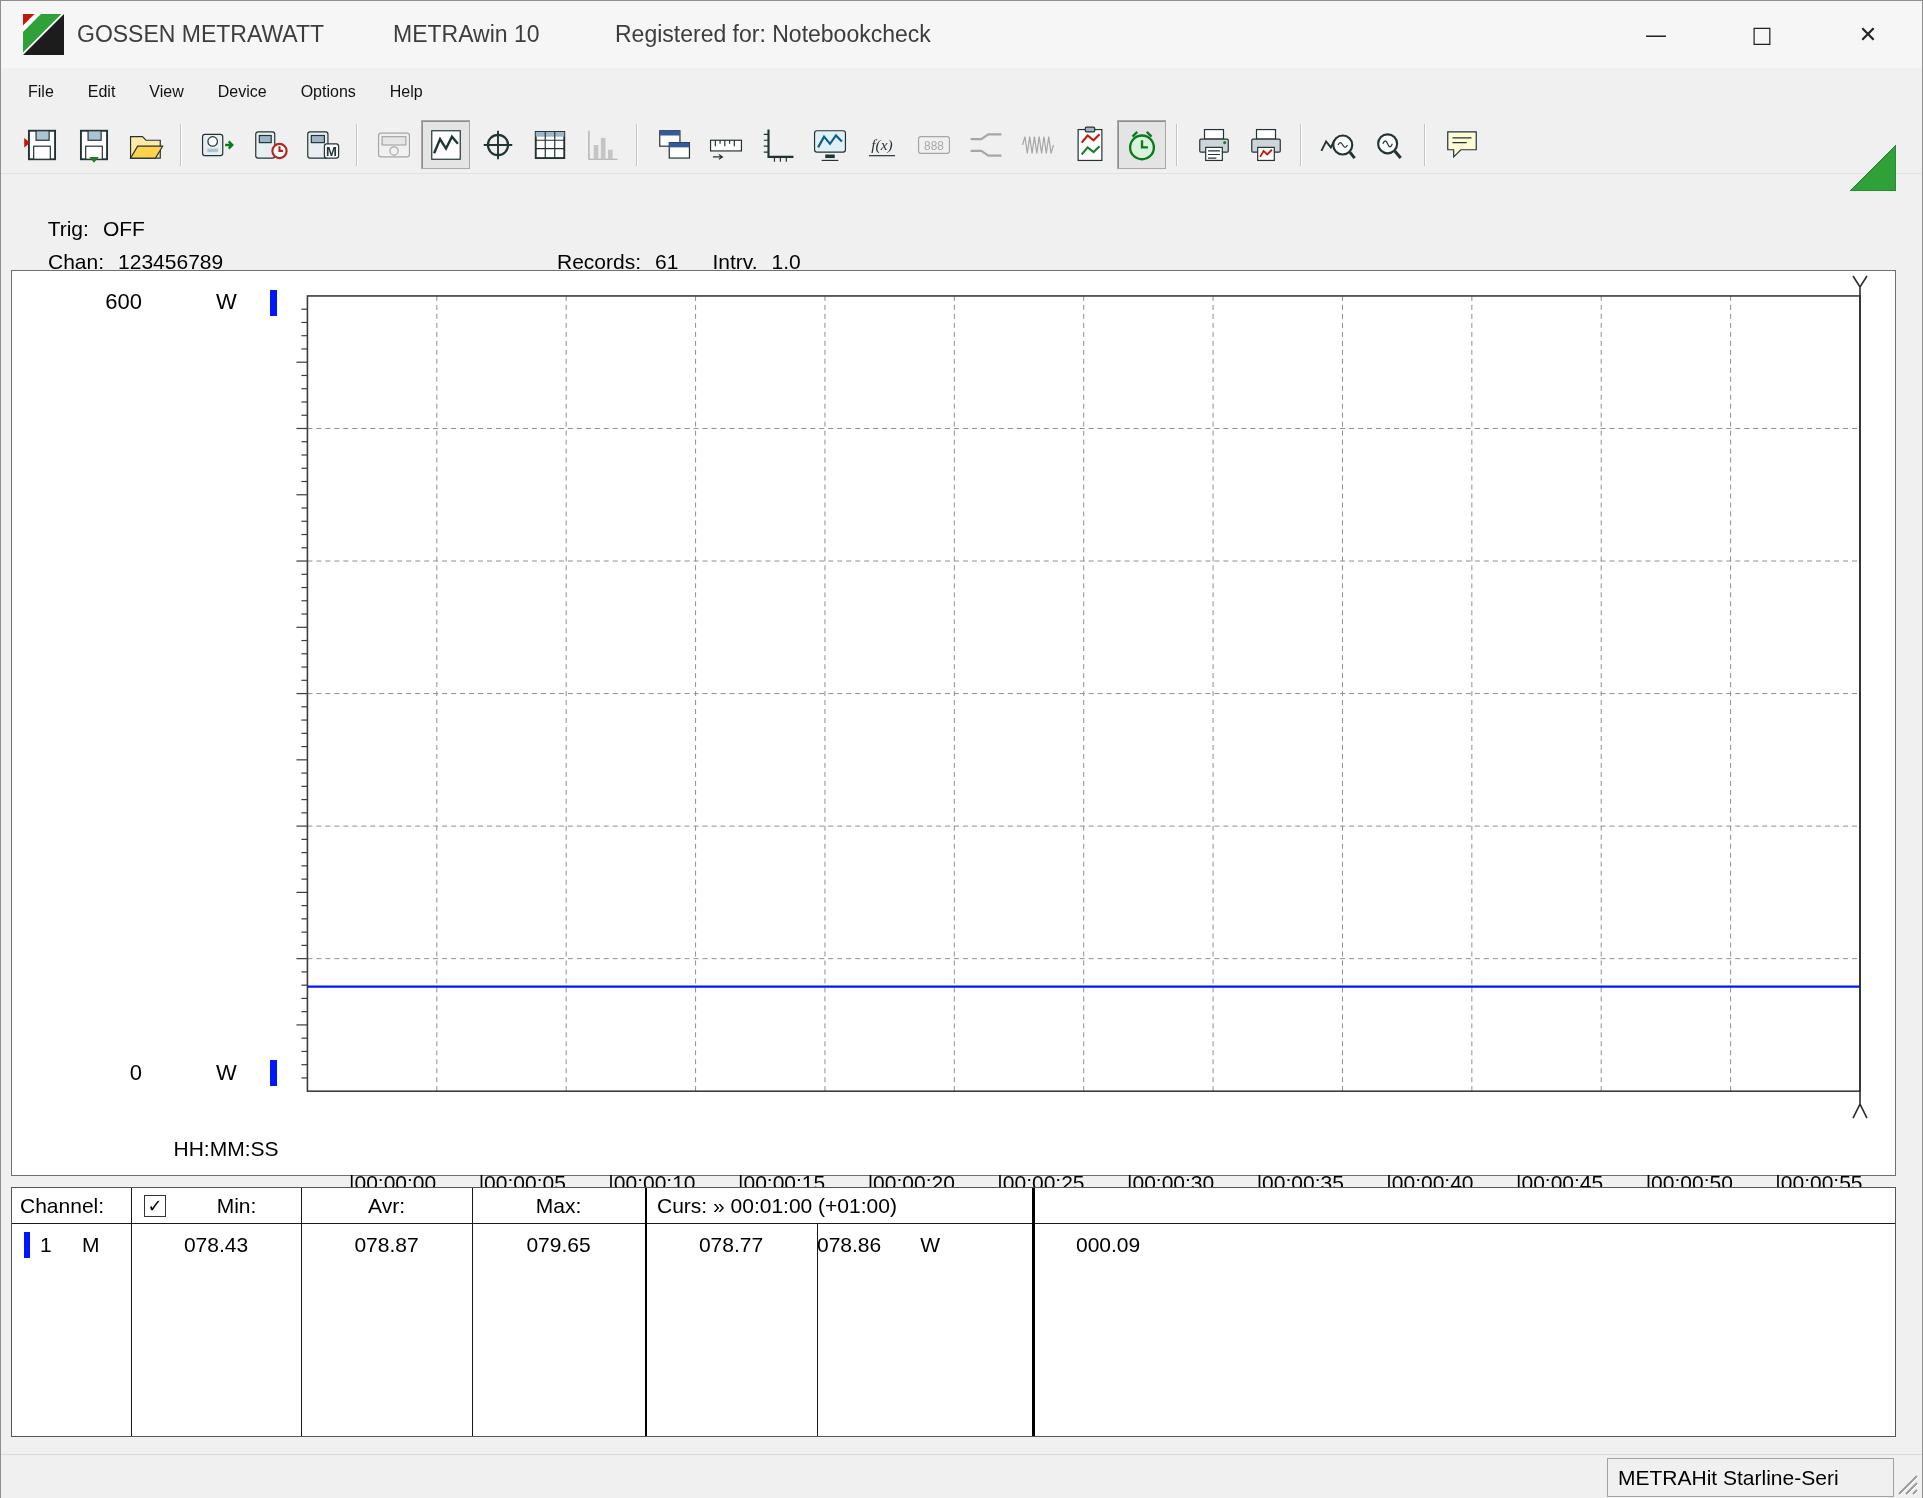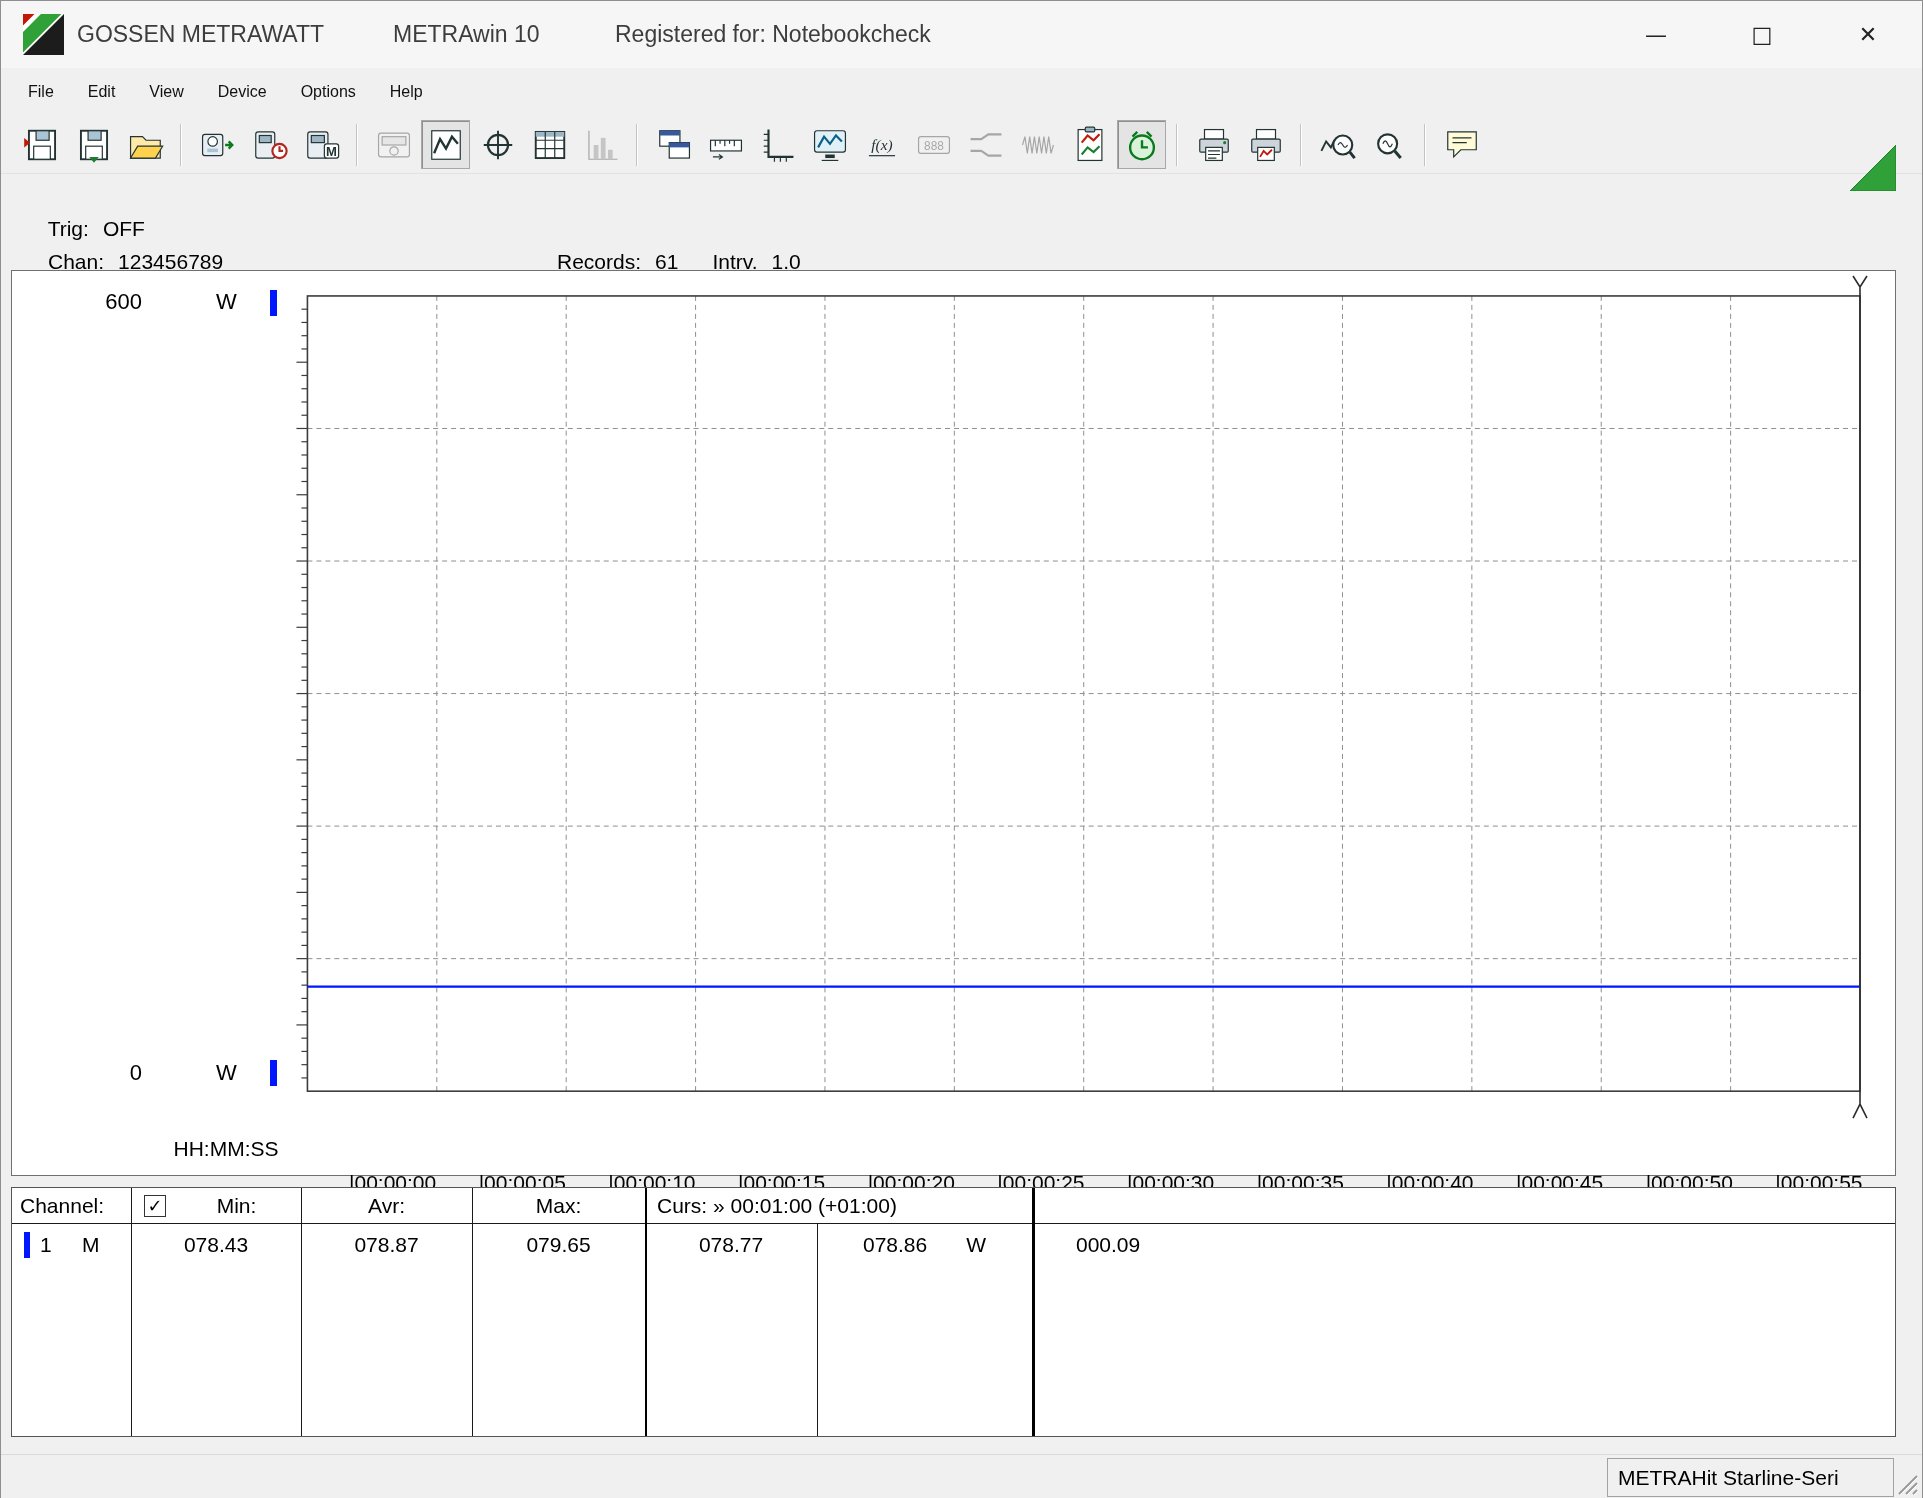--- a/index.html
+++ b/index.html
@@ -77,21 +77,21 @@
   .vl-6{left:1020px;width:3px;background:#000;}
   .dt-row{position:absolute;left:0;top:40px;width:100%;height:34px;line-height:34px;}
   .row-chip{position:absolute;left:12px;top:4px;width:6px;height:26px;background:#0016ff;}
   .c-num{position:absolute;left:28px;}
   .c-mode{position:absolute;left:70px;}
   .cell{position:absolute;text-align:center;white-space:pre;}
   .c-min{left:119px;width:170px}
   .c-avr{left:289px;width:171px}
   .c-max{left:460px;width:173px}
   .c-cura{left:633px;width:172px}
-  .c-curb{left:805px;width:215px;display:flex;justify-content:center;gap:39px;}
+  .c-curb{left:805px;width:215px;display:flex;justify-content:flex-start;gap:39px;}
   .c-delta{left:1064px;text-align:left;}
 
   
   .statusbar{position:absolute;left:0;top:1453px;width:100%;height:45px;background:#f0f0f0;border-top:1px solid #dadada;padding-left:23px;}
   .devbox{position:absolute;left:1606px;top:3px;width:287px;height:39px;border:1px solid #a2a2a2;
           background:#f0f0f0;line-height:37px;padding-left:10px;font-size:21px;white-space:nowrap;overflow:hidden;}
   .grip{position:absolute;right:3px;bottom:3px;width:26px;height:26px;}
 </style>
 </head>
 <body>

